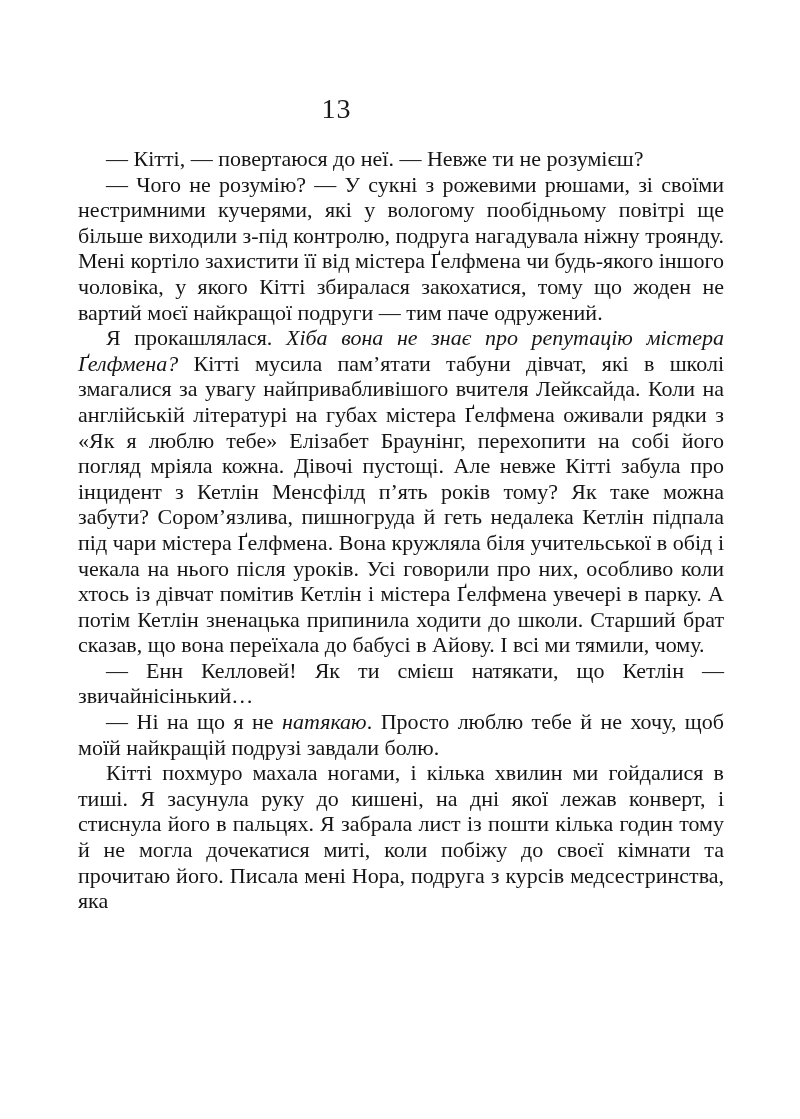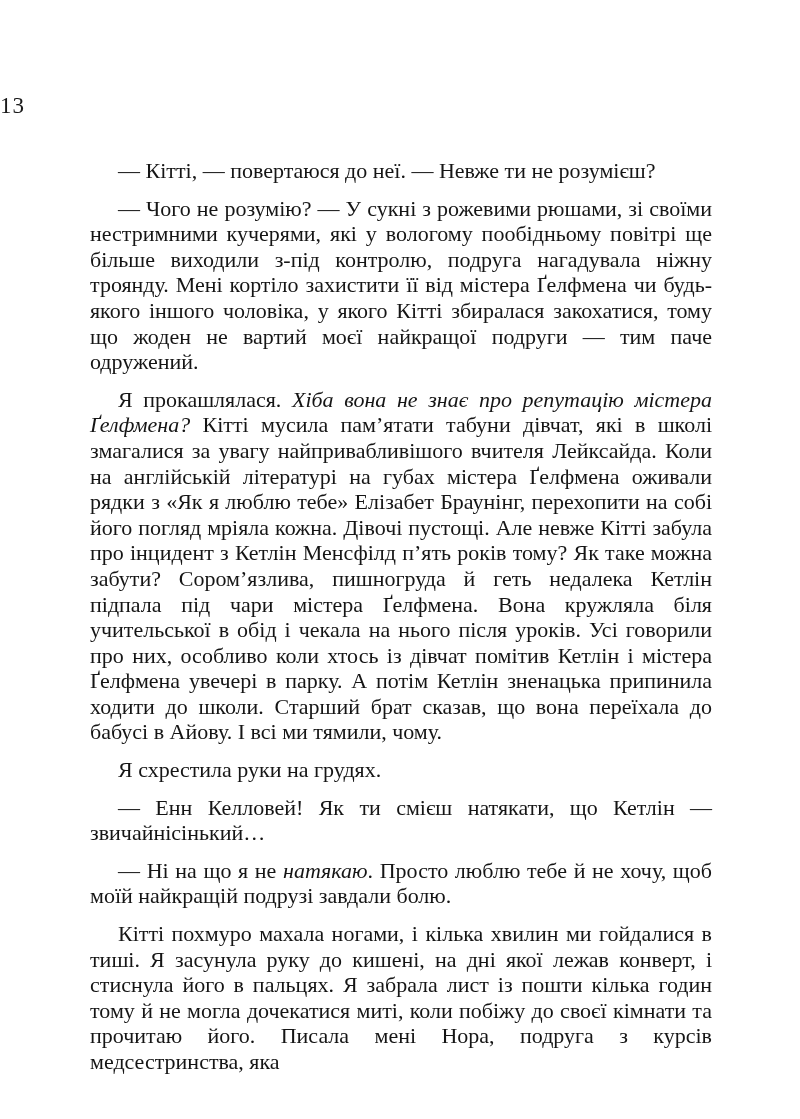--- a/index.html
+++ b/index.html
@@ -14,37 +14,37 @@
     background: #ffffff;
     color: #141414;
     font-family: "Liberation Serif", serif;
     overflow: hidden;
   }
   .folio {
     position: absolute;
     top: 93px;
     left: 0;
     width: 673px;
-    text-align: left;
-    font-size: 23px;
+    text-align: center;
+    font-size: 28px;
     letter-spacing: 1px;
     color: #1a1a1a;
   }
   .text-block {
     position: absolute;
     left: 78px;
     top: 146px;
     width: 646px;
     font-size: 22px;
     line-height: 25.6px;
     text-align: justify;
     color: #151515;
   }
   .para {
-    margin: 12px;
+    margin: 0;
     padding: 0;
     text-indent: 28px;
   }
   .italic {
     font-style: italic;
   }
 </style>
 </head>
 <body>
 
@@ -53,21 +53,20 @@
   <div class="folio">13</div>
 
   <div class="text-block">
 
     <p class="para"><span>— Кітті, — повертаюся до неї. — Невже ти не розумієш?</span></p>
 
     <p class="para"><span>— Чого не розумію? — У сукні з рожевими рюшами, зі своїми нестримними кучерями, які у вологому пообідньому повітрі ще більше виходили з-під контролю, подруга нагадувала ніжну троянду. Мені кортіло захистити її від містера Ґелфмена чи будь-якого іншого чоловіка, у якого Кітті збиралася закохатися, тому що жоден не вартий моєї найкращої подруги — тим паче одружений.</span></p>
 
     <p class="para"><span>Я прокашлялася. </span><span class="italic">Хіба вона не знає про репутацію містера Ґелфмена?</span><span> Кітті мусила пам’ятати табуни дівчат, які в школі змагалися за увагу найпривабливішого вчителя Лейксайда. Коли на англійській літературі на губах містера Ґелфмена оживали рядки з «Як я люблю тебе» Елізабет Браунінг, перехопити на собі його погляд мріяла кожна. Дівочі пустощі. Але невже Кітті забула про інцидент з Кетлін Менсфілд п’ять років тому? Як таке можна забути? Сором’язлива, пишногруда й геть недалека Кетлін підпала під чари містера Ґелфмена. Вона кружляла біля учительської в обід і чекала на нього після уроків. Усі говорили про них, особливо коли хтось із дівчат помітив Кетлін і містера Ґелфмена увечері в парку. А потім Кетлін зненацька припинила ходити до школи. Старший брат сказав, що вона переїхала до бабусі в Айову. І всі ми тямили, чому.</span></p>
 
-    <p class="para"><span>Я схрестила руки на грудях.</span></p>
 
 
 
     <p class="para"><span>— Енн Келловей! Як ти смієш натякати, що Кетлін — звичайнісінький…</span></p>
 
     <p class="para"><span>— Ні на що я не </span><span class="italic">натякаю</span><span>. Просто люблю тебе й не хочу, щоб моїй найкращій подрузі завдали болю.</span></p>
 
     <p class="para"><span>Кітті похмуро махала ногами, і кілька хвилин ми гойдалися в тиші. Я засунула руку до кишені, на дні якої лежав конверт, і стиснула його в пальцях. Я забрала лист із пошти кілька годин тому й не могла дочекатися миті, коли побіжу до своєї кімнати та прочитаю його. Писала мені Нора, подруга з курсів медсестринства, яка</span></p>
 
   </div>

